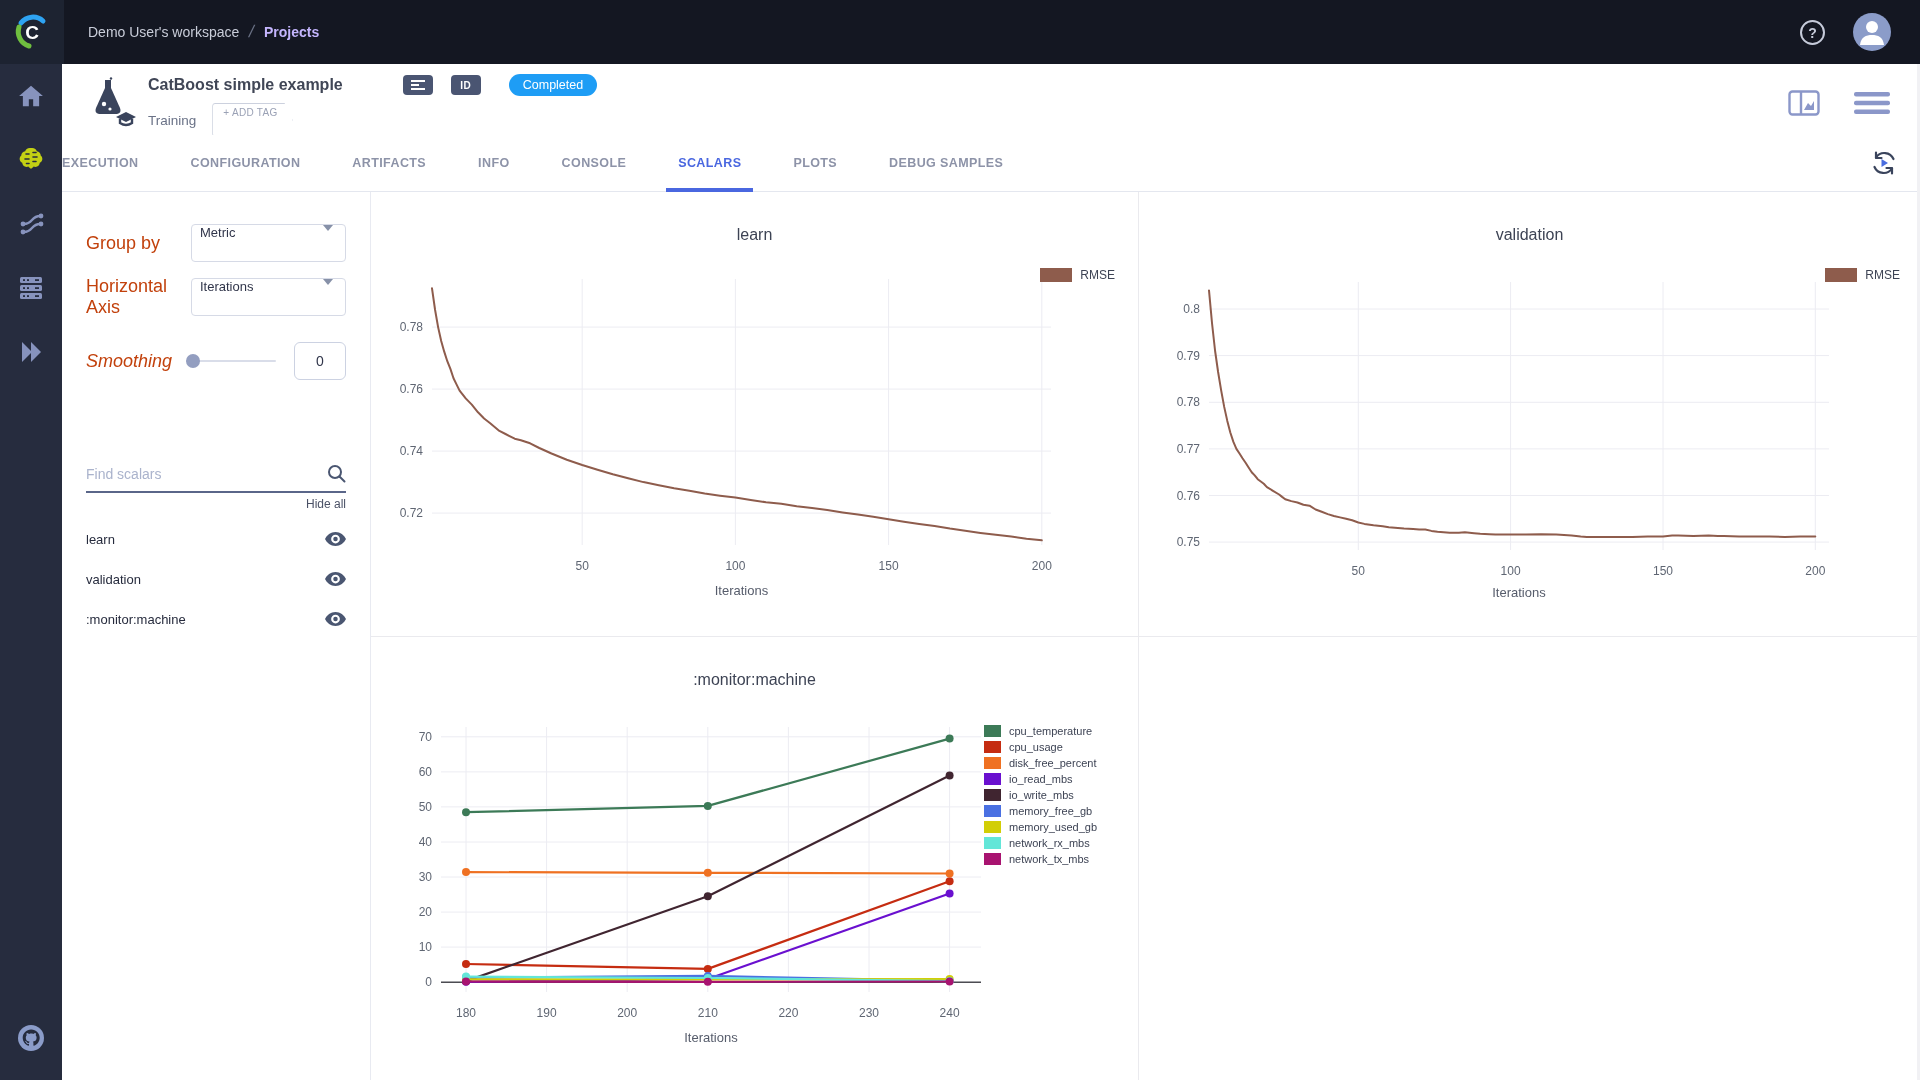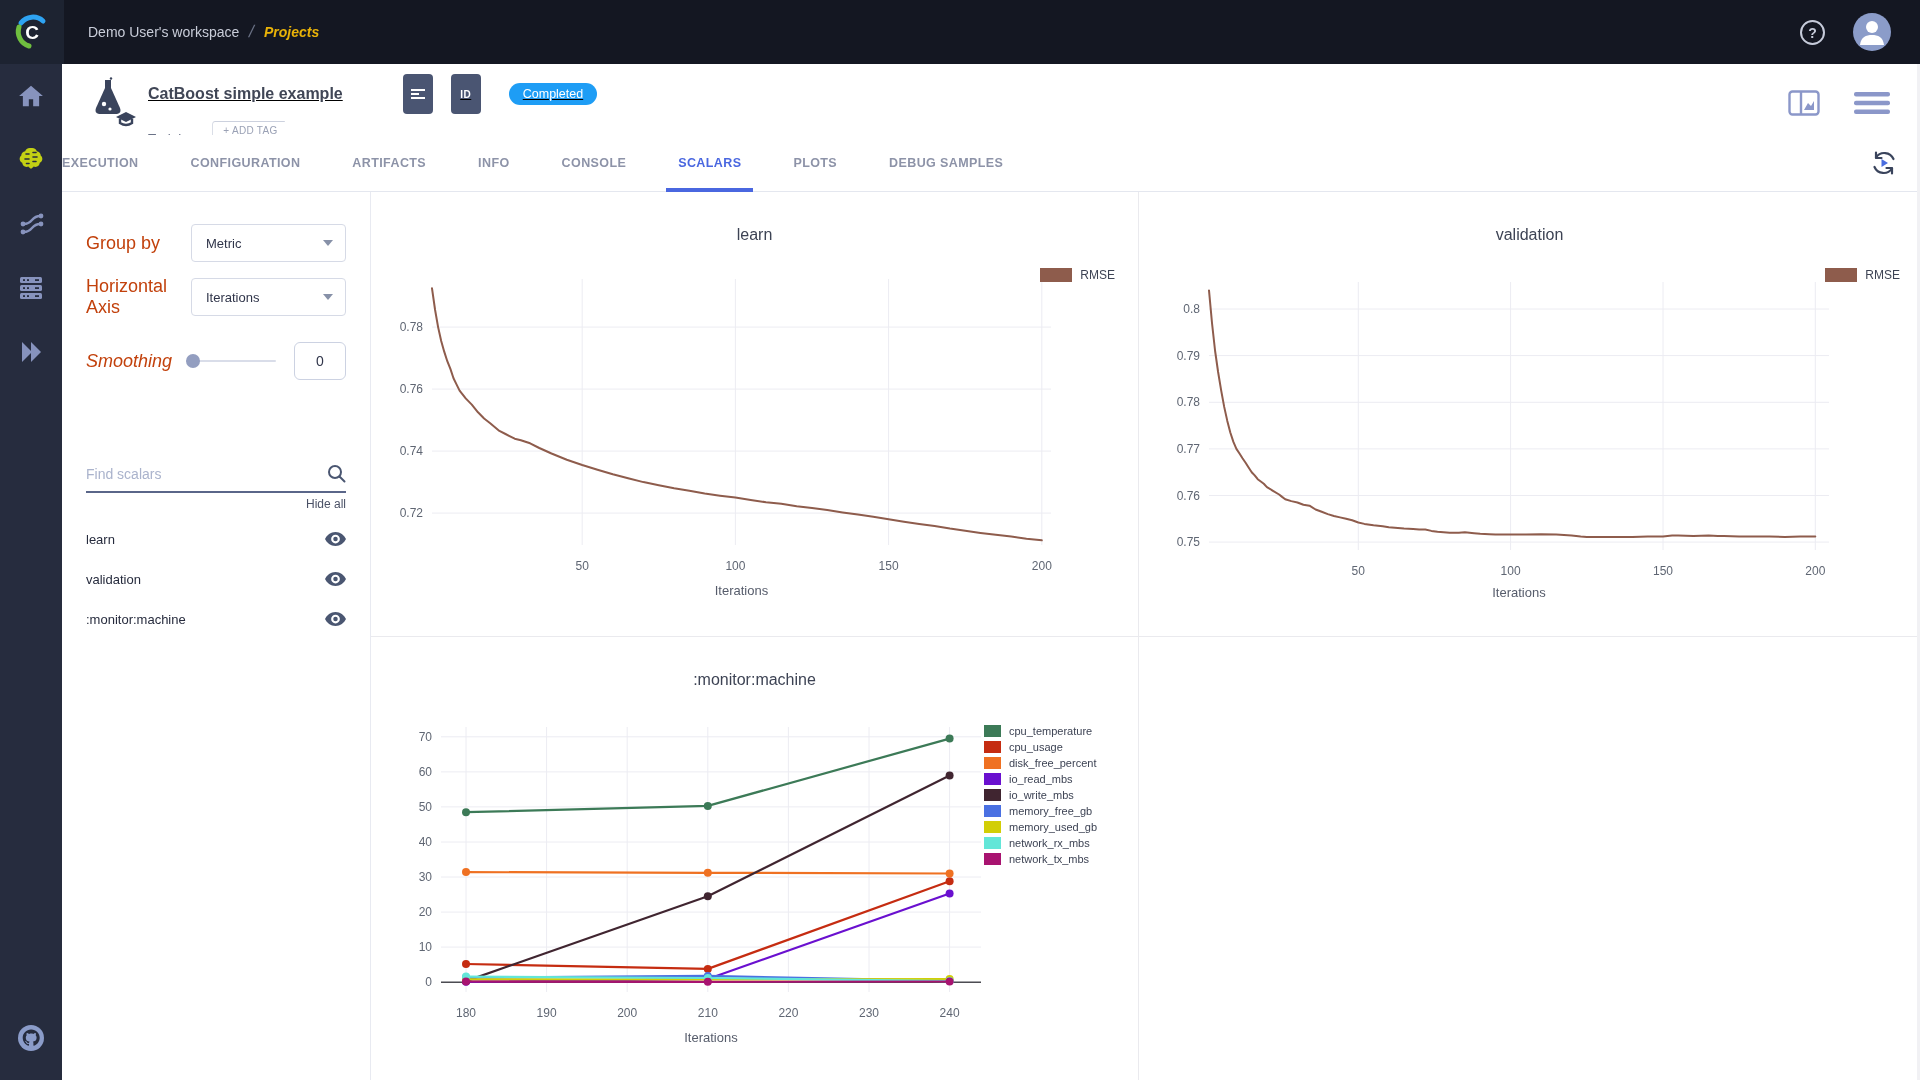--- a/index.html
+++ b/index.html
@@ -6,57 +6,57 @@
   html,body { width:1920px; height:1080px; overflow:hidden; background:#fff;
     font-family:"Liberation Sans", sans-serif; }
   #app { position:relative; width:1920px; height:1080px; }
 
   
   .topbar { position:absolute; left:0; top:0; width:1920px; height:64px; background:#141722; display:flex; align-items:center; z-index:5; }
   .logo-box { width:64px; height:64px; background:#1d2331; display:flex; align-items:center; justify-content:center; flex:0 0 64px; }
   .breadcrumb { display:flex; align-items:center; gap:10px; margin-left:24px; font-size:14px; }
   .bc-workspace { color:#c9cdd9; cursor:pointer; }
   .bc-sep { color:#6b7286; font-size:17px; transform:skewX(-12deg); }
-  .bc-page { color:#eab308; font-weight:bold;font-style:italic; }
+  .bc-page { color:#c4b5fd; font-weight:bold; }
   .topbar-right { margin-left:auto; display:flex; align-items:center; gap:26px; padding-right:28px; }
 
   
   .sidebar { position:absolute; left:0; top:64px; width:62px; height:1016px; background:#262c3e; display:flex; flex-direction:column; align-items:center; z-index:4; }
   .side-icon { width:62px; height:64px; display:flex; align-items:center; justify-content:center; cursor:pointer; }
   .sidebar .spacer { flex:1; }
   .github { margin-bottom:10px; }
 
   
   .header { position:absolute; left:62px; top:64px; width:1858px; height:71px; background:#fff; }
   .header-inner { display:flex; align-items:flex-start; padding:10px 0 0 22px; }
   .exp-icon { width:52px; height:52px; margin-top:2px; }
   .title-col { margin-left:12px; }
-  .title-row { display:flex; align-items:center; gap:14px;text-decoration:underline; }
+  .title-row { display:flex; align-items:center; gap:14px; }
   .exp-title { font-size:16px; font-weight:bold; color:#404656; }
-  .mini-btn { width:30px; height:40px; background:#4a5572; border-radius:4px; display:flex; align-items:center; justify-content:center; cursor:pointer; margin-left:4px; }
+  .mini-btn { width:30px; height:20px; background:#4a5572; border-radius:4px; display:flex; align-items:center; justify-content:center; cursor:pointer; margin-left:4px; }
   .mini-btn.first { margin-left:46px; }
   .id-label { color:#fff; font-size:10px; font-weight:bold; letter-spacing:.5px; }
   .status-badge { background:#1e9df5; color:#fff; font-size:12.5px; padding:4px 14px; border-radius:12px; margin-left:14px; }
   .subtitle-row { display:flex; align-items:center; gap:16px; margin-top:7px; }
   .exp-subtitle { font-size:13.5px; color:#6a7287; }
   .add-tag { font-size:10px; color:#9aa1b5; border:1px solid #ccd1de; padding:3px 14px 18px 10px; border-radius:3px; clip-path:polygon(0 0, calc(100% - 8px) 0, 100% 50%, calc(100% - 8px) 100%, 0 100%); background:#fff; cursor:pointer; letter-spacing:.3px; }
   .header-icons { margin-left:auto; display:flex; align-items:center; gap:34px; padding-right:30px; margin-top:16px; }
 
   
   .tabbar { position:absolute; left:62px; top:135px; width:1858px; height:57px; background:#fff; border-bottom:1px solid #e4e7ef; display:flex; align-items:center; justify-content:flex-start; gap:52px; }
   .tab { font-size:12.5px; letter-spacing:.4px; color:#8d93a8; cursor:pointer; height:57px; display:flex; align-items:center; position:relative; font-weight:bold; }
   .tab.active { color:#4a67e0; }
   .tab.active::after { content:""; position:absolute; left:-12px; right:-12px; bottom:0; height:4px; background:#4a67e0; }
   .refresh-btn { position:absolute; right:22px; top:14px; cursor:pointer; }
 
   
   .panel { position:absolute; left:62px; top:192px; width:309px; height:888px; background:#fff; border-right:1px solid #e8eaf1; padding:32px 24px 0 24px; }
   .ctl-row { display:flex; align-items:center; margin-bottom:14px; }
   .ctl-label { width:105px; font-size:18px; color:#c2410c; flex:0 0 105px; }
-  .select { flex:1; height:38px; border:1px solid #d6dae6; border-radius:4px; display:flex; align-items:center; padding:0 12px 0 14px; cursor:pointer; background:#fff; }
+  .select { flex:1; height:38px; border:1px solid #d6dae6; border-radius:4px; display:flex; padding:0 12px 0 8px; cursor:pointer; background:#fff; }
   .select-value { font-size:13px; color:#30354a; flex:1; }
   .smooth-row { display:flex; align-items:center; margin-top:24px; }
   .slider { flex:1; height:14px; position:relative; margin-right:18px; cursor:pointer; }
   .slider-track { position:absolute; left:0; right:0; top:6px; height:2px; background:#d9dde9; border-radius:1px; }
   .slider-thumb { position:absolute; left:0; top:0; width:14px; height:14px; border-radius:50%; background:#939ec0; }
   .num-box { width:52px; height:38px; border:1px solid #ccd2e2; border-radius:6px; display:flex; align-items:center; justify-content:center; font-size:14px; color:#30354a; }
   .search-row { margin-top:84px; display:flex; align-items:center; border-bottom:2px solid #5a6689; padding-bottom:8px; }
   .search-input { border:none; outline:none; flex:1; font-size:14px; color:#30354a; font-family:"Liberation Sans", sans-serif; }
   .search-input::placeholder { color:#aab3cc; }
   .hide-all { text-align:right; font-size:12px; color:#4a5166; margin-top:4px; cursor:pointer; }

